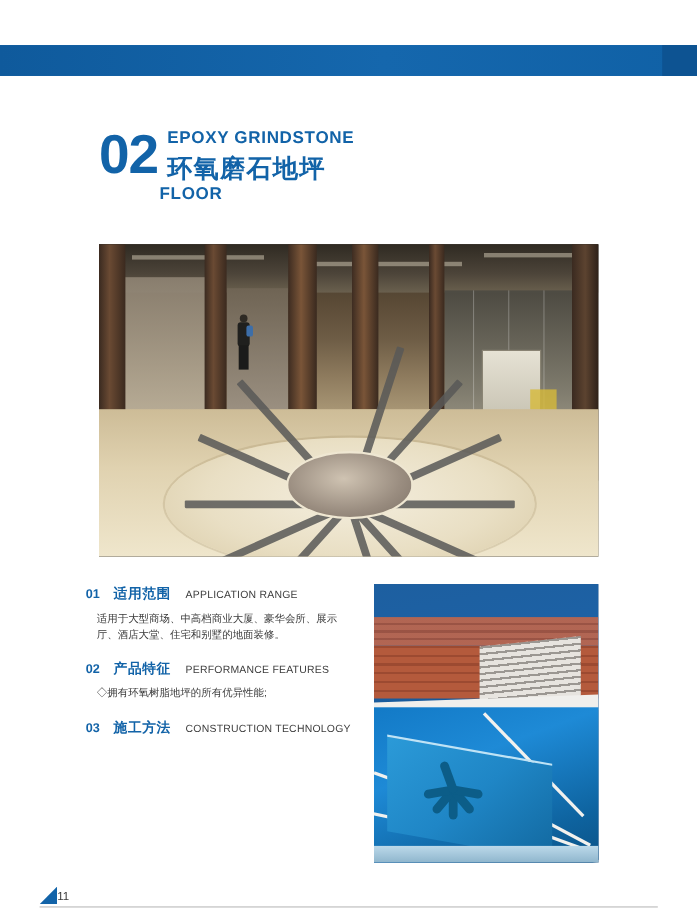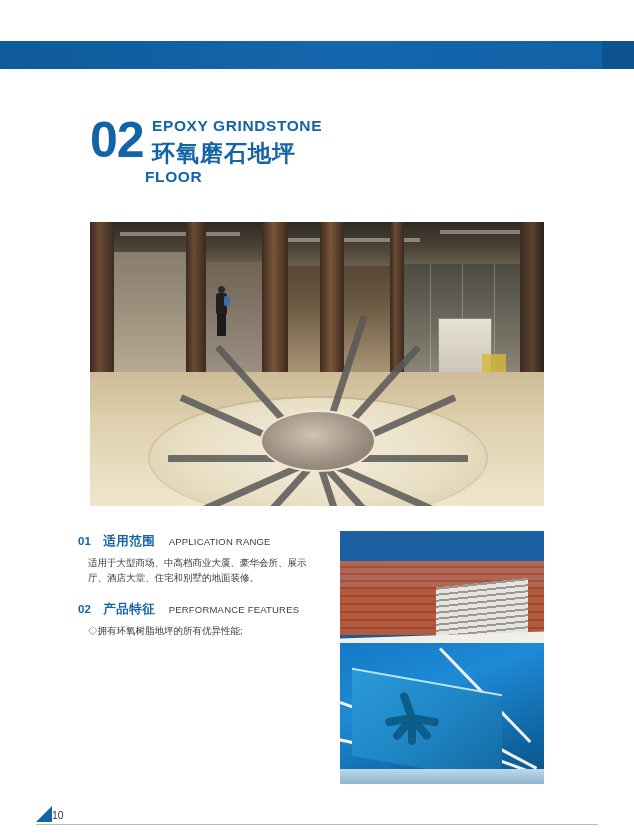--- a/index.html
+++ b/index.html
@@ -423,20 +423,25 @@
           <span class="idx">02</span>
           <span class="cn-title">产品特征</span>
           <span class="en-title">PERFORMANCE FEATURES</span>
         </div>
         <div class="body">
           <div>◇拥有环氧树脂地坪的所有优异性能;</div>
         </div>
       </div>
 
       <div class="item">
+        <div class="row">
+          <span class="idx">03</span>
+          <span class="cn-title">施工方法</span>
+          <span class="en-title">CONSTRUCTION TECHNOLOGY</span>
+        </div>
       </div>
 
     </div>
 
     <div class="photo2">
       <div class="p2-sky"></div>
       <div class="p2-brick2"></div>
       <div class="p2-brick"></div>
       <div class="p2-stair"></div>
       <div class="p2-whiteband"></div>
@@ -454,16 +459,16 @@
         <span style="transform:rotate(-40deg)"></span>
         <span style="transform:rotate(-80deg)"></span>
         <span style="transform:rotate(160deg)"></span>
       </div>
       <div class="p2-edge"></div>
     </div>
 
   </div>
 
   <div class="folio-mark"></div>
-  <div class="folio">10</div>
+  <div class="folio">11</div>
   <div class="footer-rule"></div>
 
 </div>
 
 </body></html>

